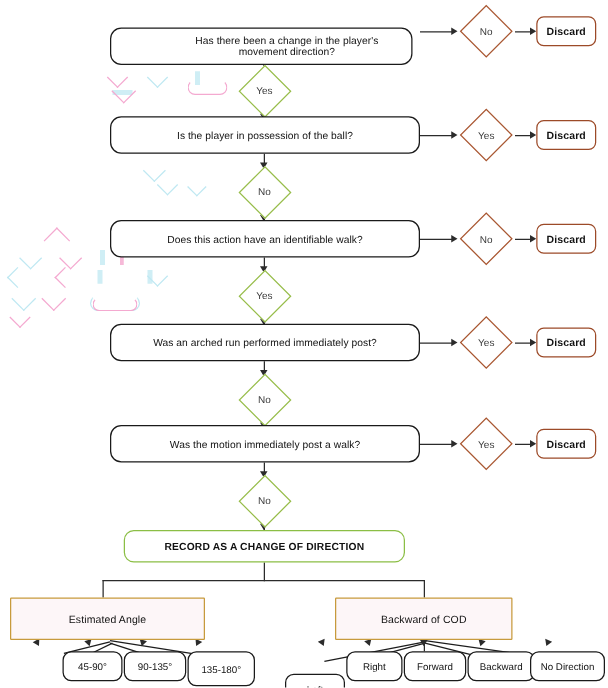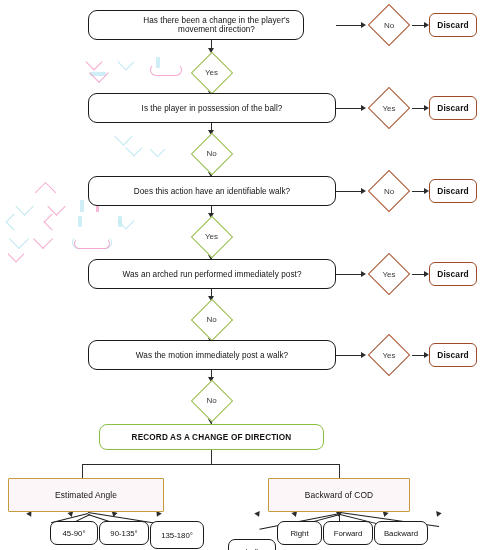--- a/index.html
+++ b/index.html
@@ -191,21 +191,21 @@
   <div class="ghost ghost-pink" style="left:96px;  top:200px; width:3px;  height:12px;"></div>
   <div class="ghost ghost-cyan" style="left:78px;  top:216px; width:4px;  height:11px;"></div>
   <div class="ghost ghost-cyan" style="left:118px; top:216px; width:4px;  height:11px;"></div>
   <div class="ghost-round ghost-round-cyan" style="left:72px;  top:236px; width:38px; height:11px;"></div>
   <div class="ghost-round" style="left:74px;  top:238px; width:34px; height:9px;"></div>
   <div class="ghost-chev ghost-chev-cyan" style="left:120px; top:215px; width:11px; height:11px;"></div>
   <div class="ghost-round" style="left:96px;  top:183px; width:40px; height:10px; border-right-color:transparent; border-bottom-color:transparent; border-left-color:#f4a9d0;"></div>
   <div class="ghost ghost-pink" style="left:105px; top:187px; width:50px; height:1.3px;"></div>
   <div class="ghost-chev ghost-chev-cyan" style="left:152px; top:144px; width:10px; height:10px;"></div>
 
-  <div class="node qbox" style="left:88px; top:10px; width:216px; height:30px;padding-left:47px;">
+  <div class="node qbox" style="left:88px; top:22px; width:242px; height:30px;padding-left:47px;">
     <span>Has there been a change in the player's movement direction?</span>
   </div>
 
   <div class="ln ln-h" style="left:336px; top:24.5px; width:26px;"></div>
   <div class="arw arw-right" style="left:361px; top:21.5px;"></div>
 
   <div class="diamond diamond-brown" style="left:366px; top:2px; width:46px; height:46px;">
     <div class="dshape" style="width:30px; height:30px;"></div>
     <div class="dlabel">No</div>
   </div>
@@ -407,14 +407,17 @@
   </div>
   <div class="node leaf" style="left:277px; top:521px; width:45px; height:24px;">
     <span>Right</span>
   </div>
   <div class="node leaf" style="left:374px; top:521px; width:54px; height:24px;">
     <span>Backward</span>
   </div>
   <div class="node leaf" style="left:323px; top:521px; width:50px; height:24px;">
     <span>Forward</span>
   </div>
+  <div class="node leaf" style="left:424px; top:521px; width:60px; height:24px;">
+    <span>No Direction</span>
+  </div>
 
 </div>
 
 </body></html>

